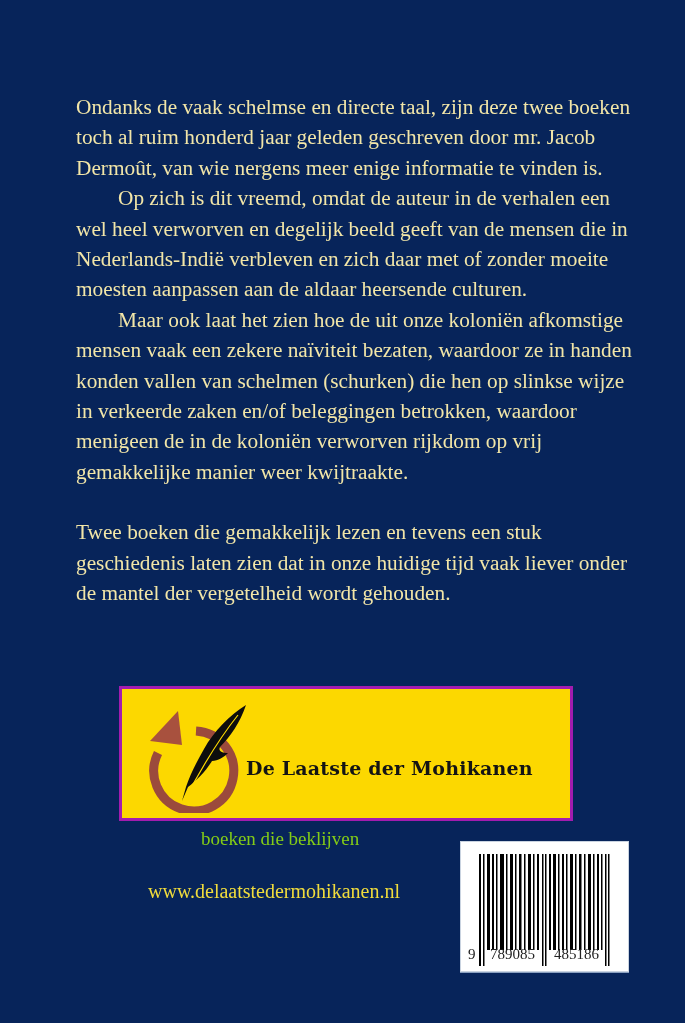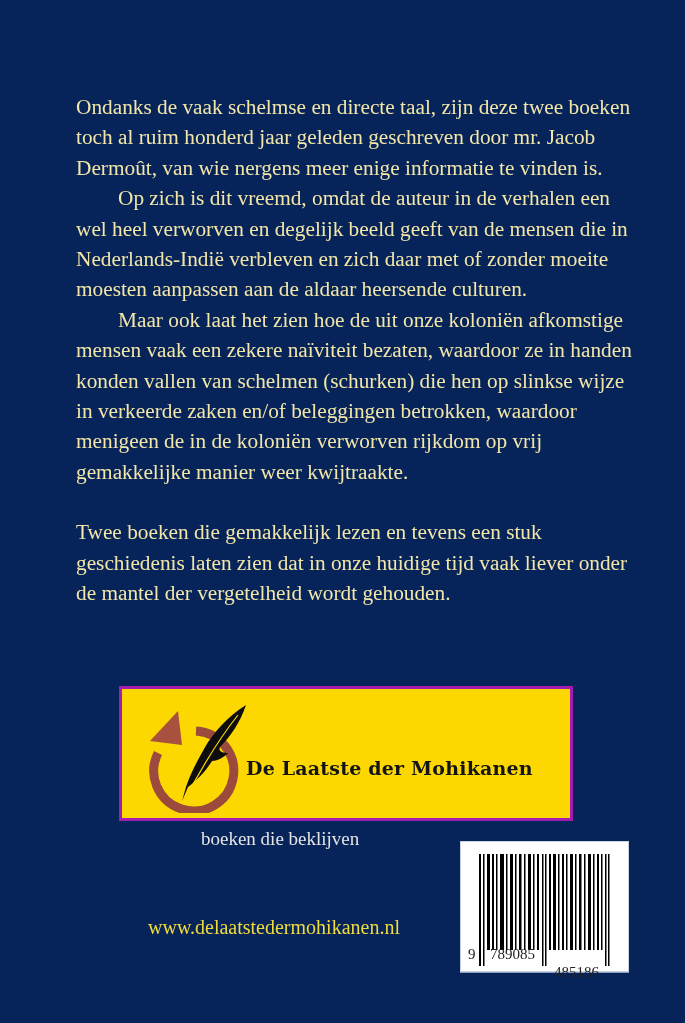--- a/index.html
+++ b/index.html
@@ -22,25 +22,25 @@
     background:#fcd800; border:3px solid #a21caf;
   }
   .logo-mark { position:absolute; left:16px; top:12px; width:120px; height:112px; }
   .logo-text {
     position:absolute; left:124px; top:68px;
     font-family:"DejaVu Serif", serif; font-weight:bold; font-size:19px;
     color:#141414; letter-spacing:0.2px;
   }
   .tagline {
     position:absolute; left:201px; top:828px;
-    color:#e5e5e5; font-size:19px;
+    color:#84cc16; font-size:19px;
   }
   .website {
     position:absolute; left:148px; top:880px;
-    color:#f0dc3c; font-size:20px;margin-top:36px;
+    color:#f0dc3c; font-size:20px;
   }
   .barcode {
     position:absolute; left:460px; top:841px; width:167px; height:129px;
     background:#fff; border:1px solid #c9d3e0; box-shadow:0 1px 0 #8aa0c0;
   }
   .barcode svg { position:absolute; left:0; top:0; }
   .bc-num {
     position:absolute; font-family:"Liberation Serif", serif; font-size:15px; color:#222;
   }
 </style>
@@ -102,16 +102,16 @@
         <rect x="127" y="12" width="3" height="96"></rect>
         <rect x="132" y="12" width="1.5" height="96"></rect>
         <rect x="136" y="12" width="2" height="96"></rect>
         <rect x="140" y="12" width="1.5" height="96"></rect>
         <rect x="144" y="12" width="1.5" height="112"></rect>
         <rect x="147" y="12" width="1.5" height="112"></rect>
       </g>
     </svg>
     <span class="bc-num" style="left:7px; top:104px;">9</span>
     <span class="bc-num" style="left:29px; top:104px;">789085</span>
-    <span class="bc-num" style="left:93px; top:104px;margin-top:18px;">485186</span>
+    <span class="bc-num" style="left:93px; top:104px;">485186</span>
   </div>
 
 </div>
 
 </body></html>

